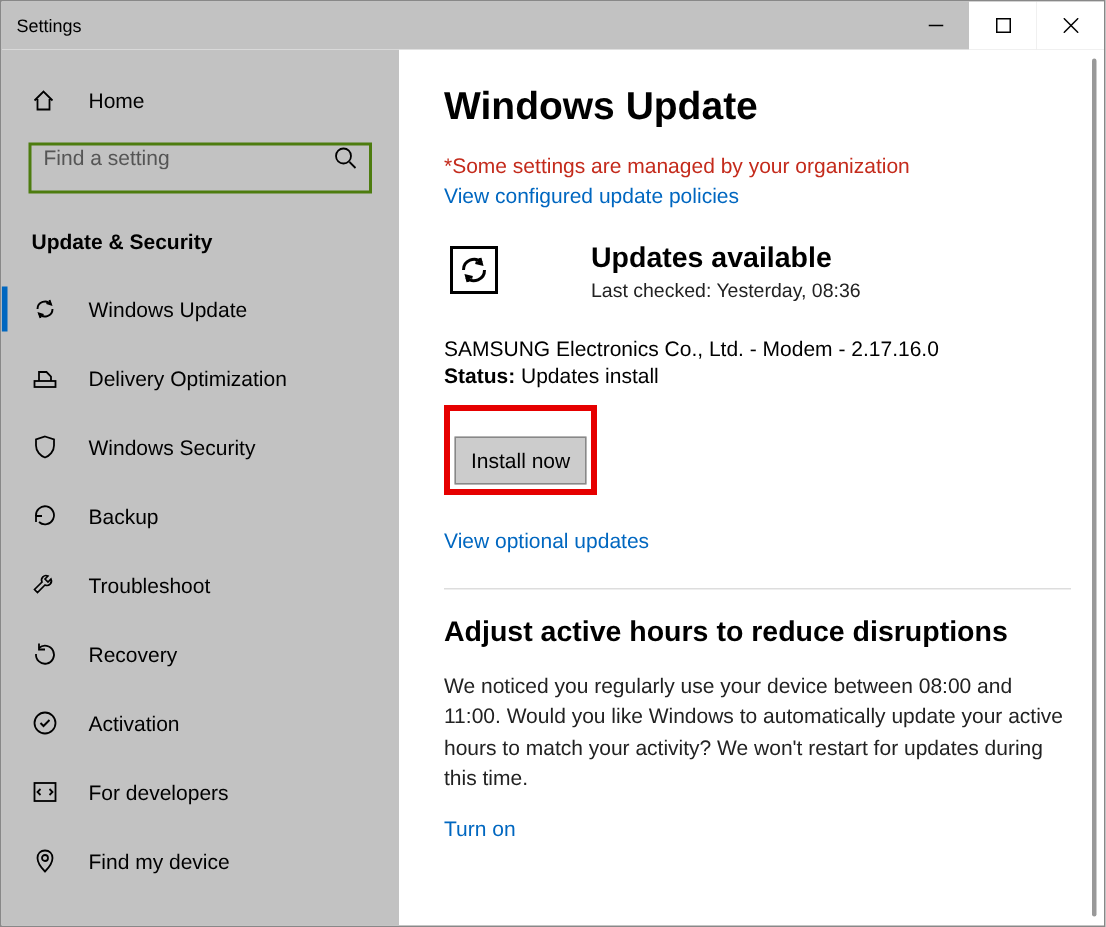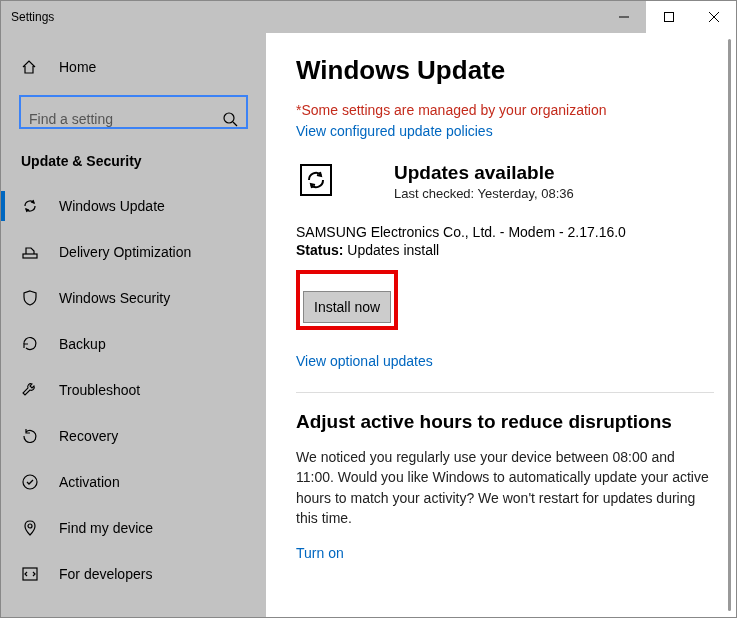--- a/index.html
+++ b/index.html
@@ -8,21 +8,21 @@
   .titlebar-title { font-size: 12px; padding-left: 10px; color: #000; }
   .titlebar-spacer { flex: 1; }
   .titlebar-btn { width: 45px; height: 32px; display: flex; align-items: center; justify-content: center; }
   .titlebar-btn svg { width: 10px; height: 10px; }
   .titlebar-btn.right-pane { background: #fff; }
   .body { flex: 1; display: flex; overflow: hidden; }
   .sidebar { width: 265px; background: #c2c2c2; display: flex; flex-direction: column; padding-top: 18px; }
   .home-row { display: flex; align-items: center; padding: 8px 20px; font-size: 14px; cursor: pointer; }
   .home-row .icon { width: 24px; display:flex; align-items:center; }
   .home-row .label { margin-left: 14px; }
-  .search-box { margin: 12px 18px 18px 18px; border: 2px solid #3b82f6; background: #c2c2c2; height: 34px; display: flex; align-items: flex-end; padding: 0 8px; }
+  .search-box { margin: 12px 18px 18px 18px; border: 2px solid #4d7c0f; background: #c2c2c2; height: 34px; display: flex; align-items: flex-start; padding: 0 8px; }
   .search-box input { flex:1; background: transparent; border: none; outline: none; font-size: 14px; color:#444; }
   .search-box input::placeholder { color:#555; }
   .search-box .search-icon { width: 16px; height:16px; }
   .section-title { font-size: 14px; font-weight: 600; padding: 6px 20px 14px 20px; }
   .nav { display:flex; flex-direction:column; }
   .nav-item { display:flex; align-items:center; height:46px; padding: 0 20px; font-size:14px; cursor:pointer; position:relative; }
   .nav-item .icon { width:22px; display:flex; align-items:center; justify-content:flex-start; }
   .nav-item .label { margin-left: 16px; }
   .nav-item.selected::before { content:""; position:absolute; left:0; top:8px; bottom:8px; width:4px; background:#0067c0; }
   .content { flex:1; display:flex; overflow:hidden; }
@@ -154,34 +154,34 @@
             <svg width="18" height="18" viewBox="0 0 18 18">
               <circle cx="9" cy="9" r="7" stroke-width="1.2"></circle>
               <path d="M6 9l2 2 4-4" stroke-width="1.3"></path>
             </svg>
           </span>
         <span class="label">Activation</span>
       </div>
       <div class="nav-item">
         <span class="icon">
             <svg width="18" height="18" viewBox="0 0 18 18">
+              <rect x="2" y="3" width="14" height="12" stroke-width="1.2"></rect>
+              <path d="M6 7l-2 2 2 2M12 7l2 2-2 2" stroke-width="1.2"></path>
+            </svg>
+          </span>
+        <span class="label">For developers</span>
+      </div>
+      <div class="nav-item">
+        <span class="icon">
+            <svg width="18" height="18" viewBox="0 0 18 18">
               <path d="M9 2c3 0 5 2 5 5 0 4-5 9-5 9s-5-5-5-9c0-3 2-5 5-5z" stroke-width="1.2"></path>
               <circle cx="9" cy="7" r="2" stroke-width="1.2"></circle>
             </svg>
           </span>
         <span class="label">Find my device</span>
-      </div>
-      <div class="nav-item">
-        <span class="icon">
-            <svg width="18" height="18" viewBox="0 0 18 18">
-              <rect x="2" y="3" width="14" height="12" stroke-width="1.2"></rect>
-              <path d="M6 7l-2 2 2 2M12 7l2 2-2 2" stroke-width="1.2"></path>
-            </svg>
-          </span>
-        <span class="label">For developers</span>
       </div>
     </div>
   </div>
 
   <div class="content">
     <div class="content-inner">
       <div class="page-title">Windows Update</div>
       <div class="managed-msg">*Some settings are managed by your organization</div>
       <span class="link">View configured update policies</span>
 

